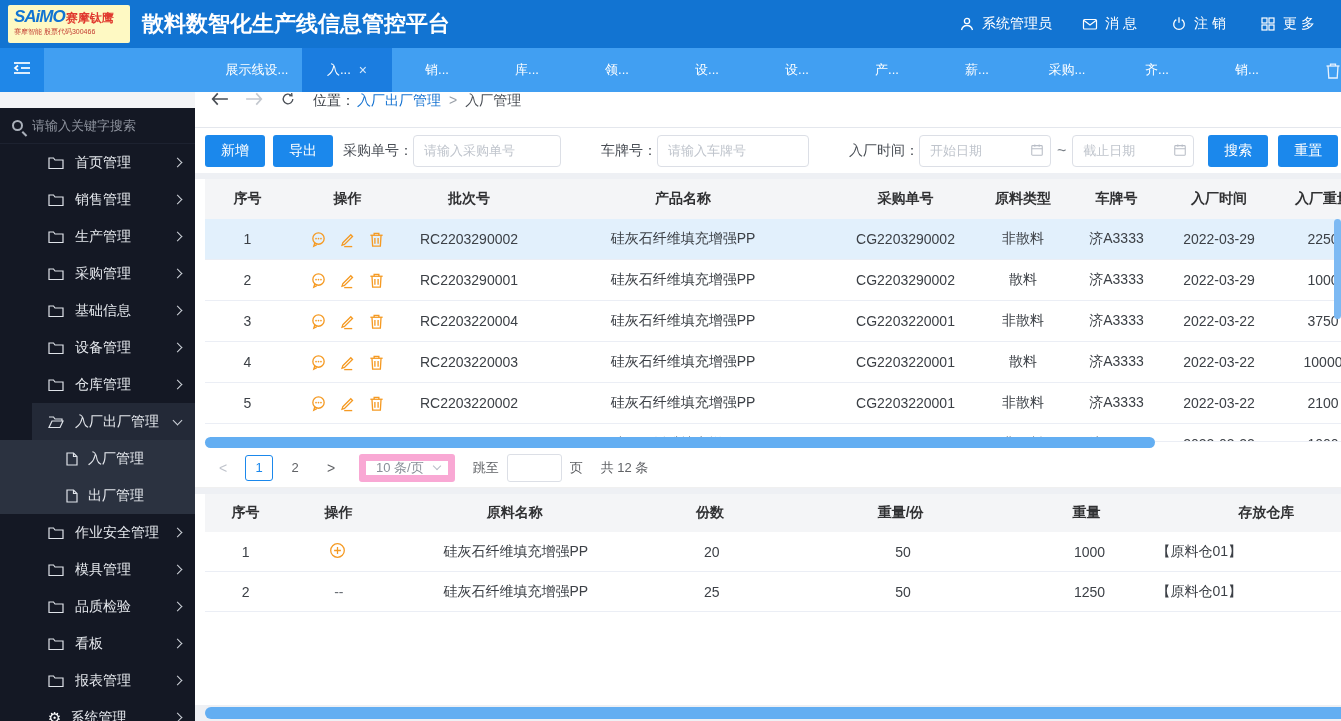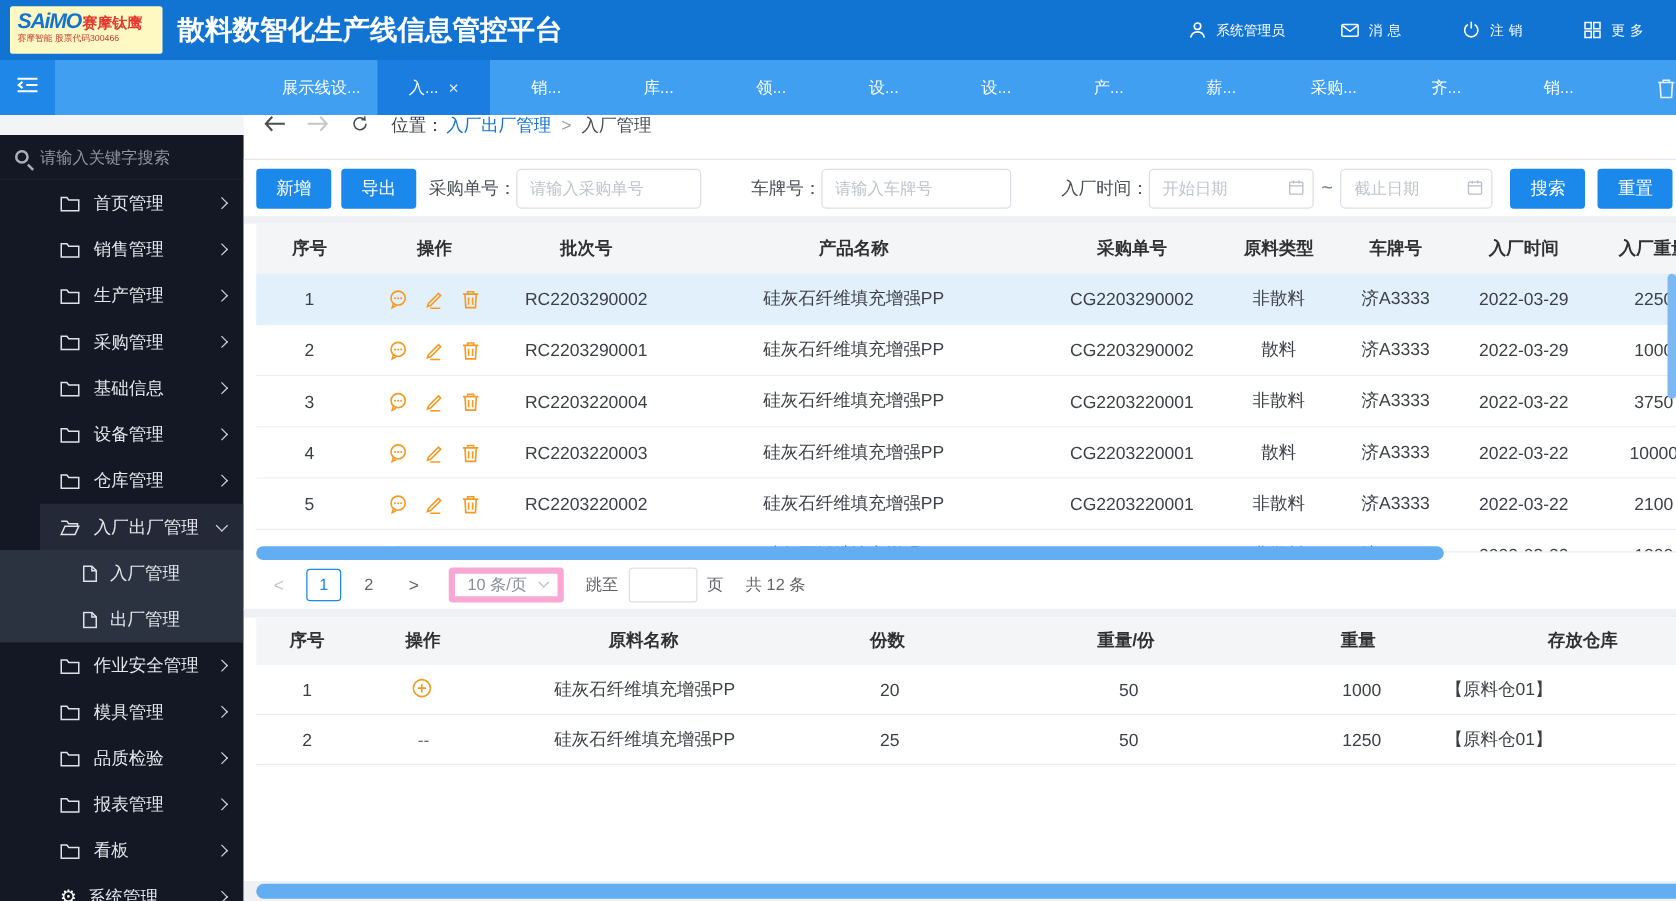--- a/index.html
+++ b/index.html
@@ -7,21 +7,21 @@
   .app { position:relative; width:1341px; height:721px; background:#f3f4f6; overflow:hidden; }
 
   
   .top-header { position:absolute; left:0; top:0; width:1341px; height:48px; background:#1274d2; display:flex; align-items:center; }
   .logo-box { margin-left:8px; width:122px; height:38px; background:#fef9c3; border-radius:2px; padding:3px 6px 2px 6px; line-height:1; flex:none; }
   .logo-line1 { display:flex; align-items:baseline; }
   .logo-brand { font-style:italic; font-weight:bold; font-size:17px; color:#1274d2; letter-spacing:-1px; }
   .logo-brand-cn { font-weight:bold; font-size:12px; color:#e03a2f; margin-left:1px; white-space:nowrap; }
   .logo-sub { font-size:7px; color:#c23a30; margin-top:3px; white-space:nowrap; }
   .app-title { color:#ffffff; font-size:22px; font-weight:bold; margin-left:12px; white-space:nowrap; }
-  .header-right { margin-left:auto; margin-right:22px; display:flex; align-items:center; gap:44px; color:#ffffff; font-size:11px; }
+  .header-right { margin-left:auto; margin-right:22px; display:flex; align-items:center; gap:30px; color:#ffffff; font-size:14px; }
   .header-item { display:flex; align-items:center; gap:7px; cursor:pointer; white-space:nowrap; }
   .header-item .sp { letter-spacing:4px; }
   .hicon { display:inline-flex; width:16px; height:16px; color:#ffffff; }
   .hicon svg { width:16px; height:16px; }
 
   
   .tabbar { position:absolute; left:0; top:48px; width:1341px; height:44px; background:#419ff2; display:flex; align-items:stretch; overflow:hidden; }
   .collapse-btn { width:44px; height:44px; background:#1f87e8; display:flex; align-items:center; justify-content:center; cursor:pointer; flex:none; }
   .tabs { display:flex; margin-left:168px; }
   .tab { width:90px; display:flex; align-items:center; justify-content:center; color:#ffffff; font-size:13px; cursor:pointer; white-space:nowrap; gap:8px; }
@@ -107,21 +107,21 @@
   .hscroll1 { position:absolute; left:10px; top:258px; width:950px; height:11px; background:#63aef2; border-radius:6px; z-index:5; }
   .vscroll1 { position:absolute; right:0px; top:40px; width:7px; height:100px; background:#7cb9f3; border-radius:4px; z-index:5; }
   .bottom-strip { position:absolute; left:0; bottom:0; width:1146px; height:16px; background:#eef0f4; }
   .hscroll2 { position:absolute; left:10px; top:2px; width:1136px; height:12px; background:#63aef2; border-radius:6px 0 0 6px; }
 
   
   .pager { height:40px; background:#ffffff; display:flex; align-items:center; padding-left:14px; font-size:13px; color:#606266; gap:8px; border-bottom:1px solid #f0f0f0; }
   .pg-arrow { width:28px; height:26px; display:flex; align-items:center; justify-content:center; color:#c0c4cc; cursor:pointer; font-size:14px; }
   .pg-num { min-width:28px; height:26px; display:flex; align-items:center; justify-content:center; border:1px solid transparent; border-radius:3px; cursor:pointer; color:#606266; }
   .pg-num.active { border-color:#1b88ec; color:#1b88ec; }
-  .pg-size { height:28px; border:5px solid #f9a8d4; border-radius:3px; display:flex; align-items:center; padding:0 8px 0 10px; gap:10px; color:#8a9099; cursor:pointer; margin-left:6px;justify-content:center; }
+  .pg-size { height:28px; border:7px solid #f9a8d4; border-radius:3px; display:flex; align-items:center; padding:0 8px 0 10px; gap:10px; color:#8a9099; cursor:pointer; margin-left:6px;justify-content:center; }
   .pg-size .chev { border-color:#b8bdc6; transform:rotate(135deg); margin-top:-3px; width:6px; height:6px; }
   .jump-label { margin-left:10px; color:#606266; }
   .jump-input { width:55px; height:28px; border:1px solid #dcdfe6; border-radius:3px; outline:none; padding:0 6px; font-size:13px; font-family:inherit; }
   .pg-total { margin-left:10px; }
 </style>
 </head>
 <body>
 
 <div class="app">
 
@@ -368,30 +368,30 @@
         </span>
       <span class="lbl">品质检验</span>
         <span class="chev"></span>
     </div>
     <div class="menu-item">
       <span class="micon">
           <svg viewBox="0 0 16 14">
             <path d="M1 2h4.5L7 4h8v8.5H1z" fill="none" stroke="currentColor" stroke-width="1.2"></path>
           </svg>
         </span>
+      <span class="lbl">看板</span>
+        <span class="chev"></span>
+    </div>
+    <div class="menu-item">
+      <span class="micon">
+          <svg viewBox="0 0 16 14">
+            <path d="M1 2h4.5L7 4h8v8.5H1z" fill="none" stroke="currentColor" stroke-width="1.2"></path>
+          </svg>
+        </span>
       <span class="lbl">报表管理</span>
-        <span class="chev"></span>
-    </div>
-    <div class="menu-item">
-      <span class="micon">
-          <svg viewBox="0 0 16 14">
-            <path d="M1 2h4.5L7 4h8v8.5H1z" fill="none" stroke="currentColor" stroke-width="1.2"></path>
-          </svg>
-        </span>
-      <span class="lbl">看板</span>
         <span class="chev"></span>
     </div>
     <div class="menu-item">
       <span class="gear-glyph">⚙</span>
       <span class="lbl">系统管理</span>
         <span class="chev"></span>
     </div>
   </div>
 
   <div class="breadcrumb">

